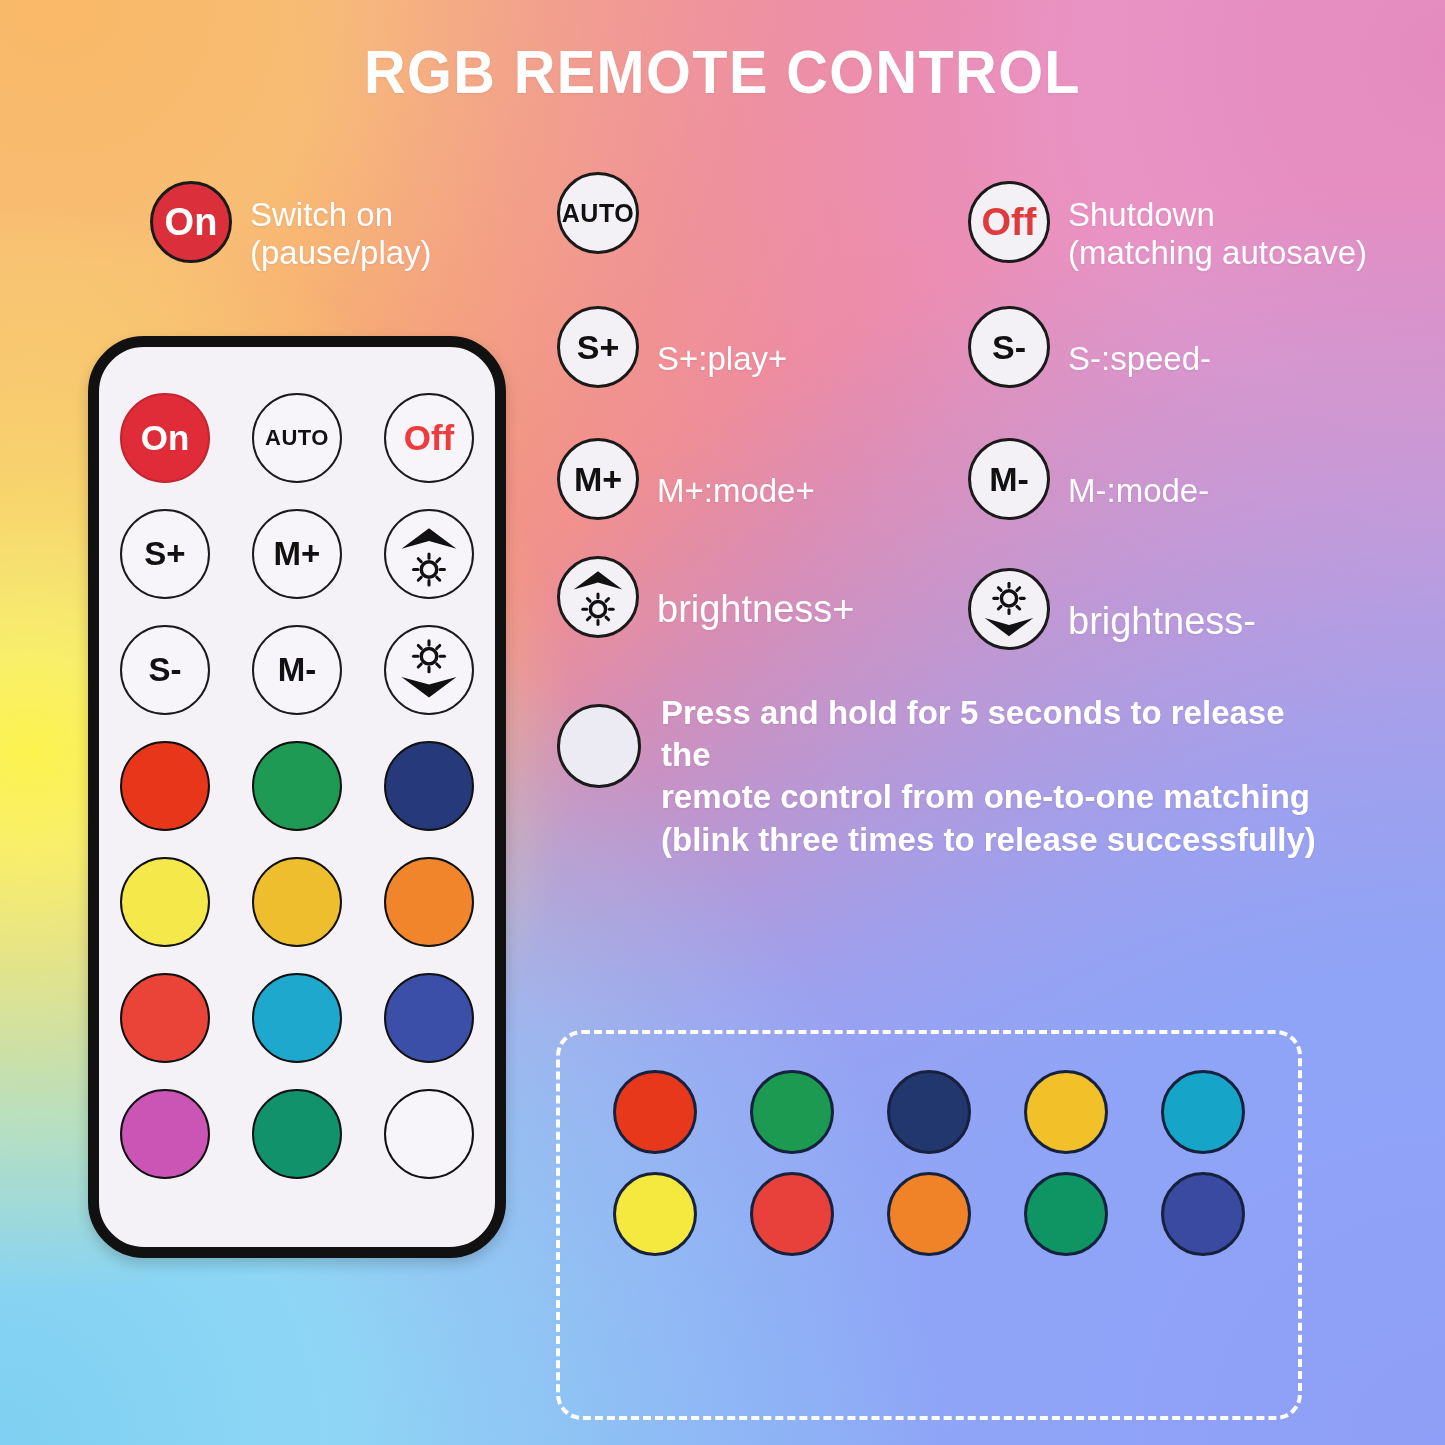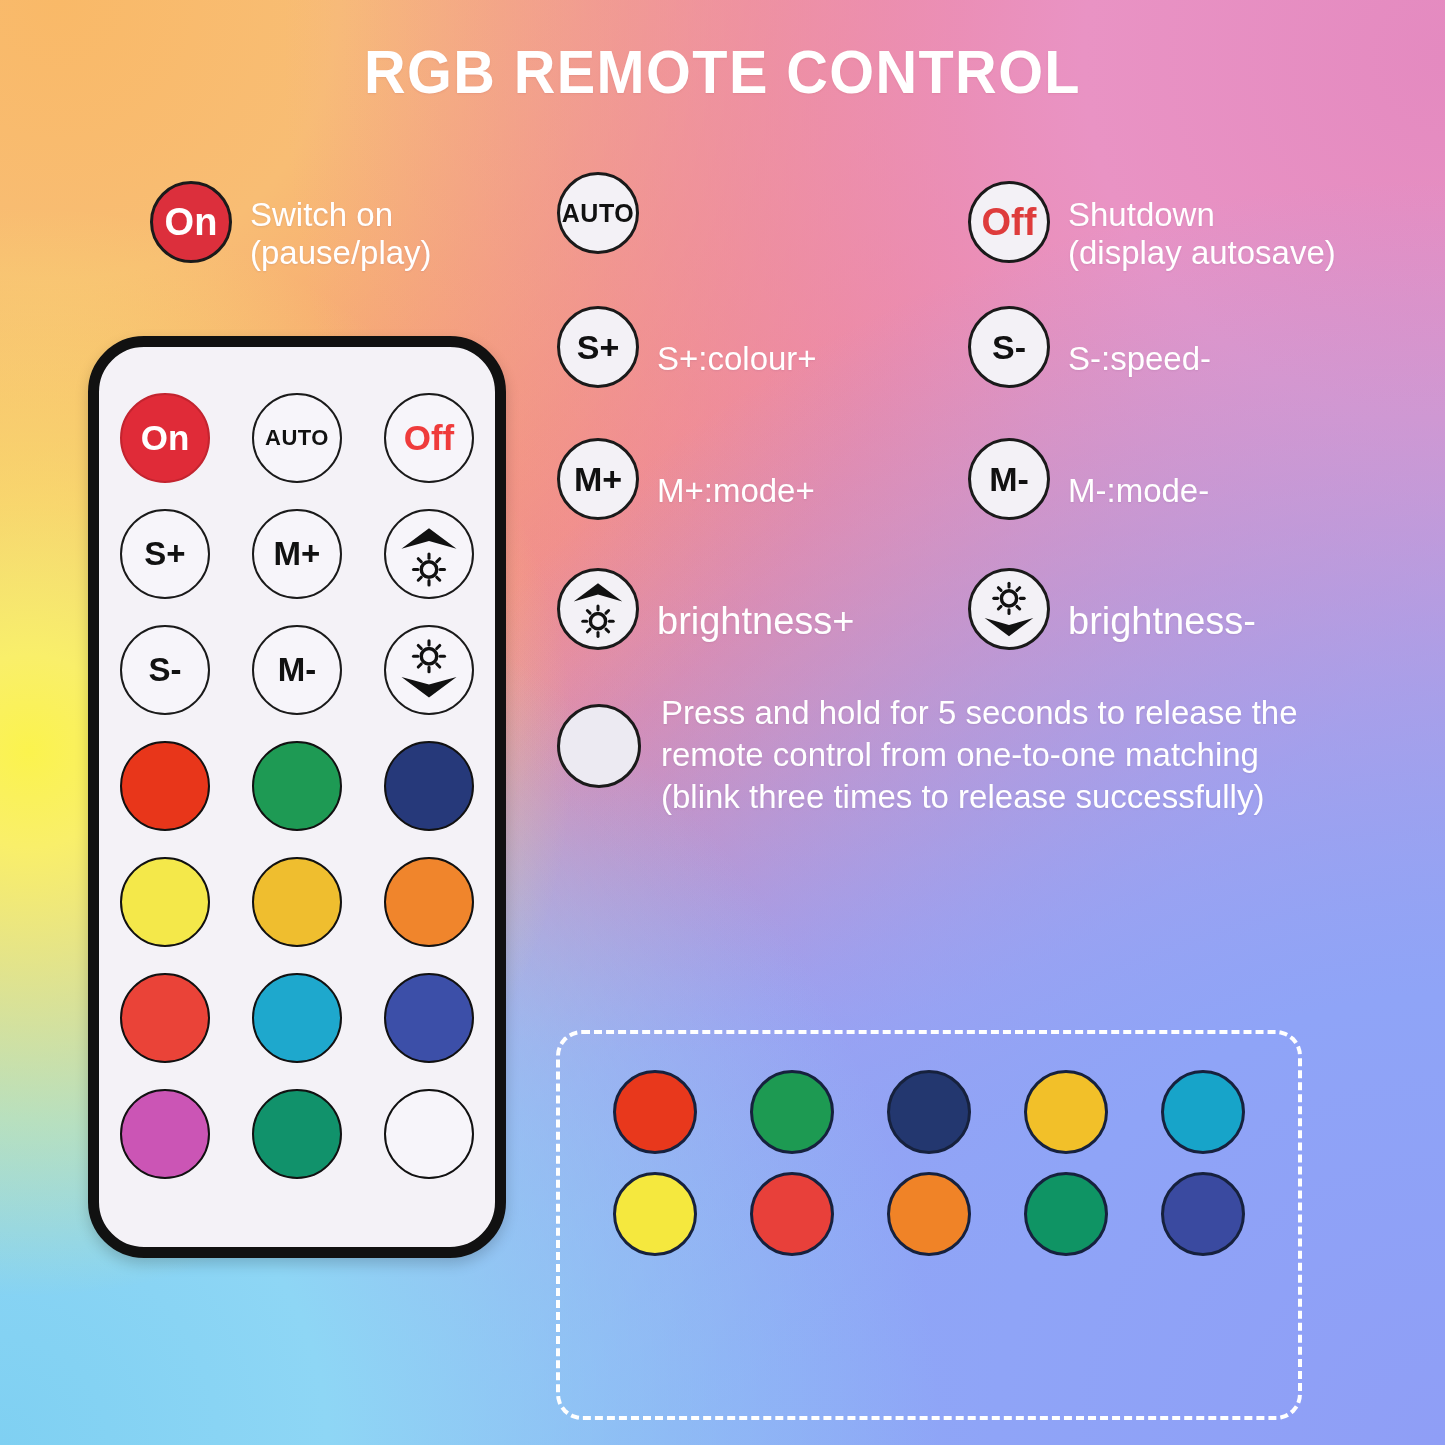--- a/index.html
+++ b/index.html
@@ -71,20 +71,21 @@
   
   .para-row{
     position:absolute;display:flex;align-items:flex-start;gap:20px;
   }
   .para-circ{width:84px;height:84px;margin-top:12px;}
   .para-circ.plain-white{background:#eceaf2;}
   .para-circ.magenta{background:#d1418c;}
   .para-text{
     color:#ffffff;font-size:33px;line-height:1.28;white-space:pre-line;
     text-shadow:0 1px 2px rgba(120,80,120,.14);
+    font-weight:bold;
   }
 
   
   .dashbox{
     position:absolute;
     left:556px;top:1030px;width:746px;height:390px;
     border:4px dashed #ffffff;
     border-radius:26px;
     box-sizing:border-box;
     padding:36px 0 0 0;
@@ -145,29 +146,29 @@
     <div class="leg-text">Switch on
 (pause/play)</div>
   </div>
 
   <div class="legend-row" style="left:557px;top:172px;">
     <div class="circ white leg-circ auto-lbl">AUTO</div>
   </div>
 
   <div class="legend-row" style="left:557px;top:306px;">
     <div class="circ white leg-circ">S+</div>
-    <div class="leg-text">S+:colour+</div>
+    <div class="leg-text">S+:play+</div>
   </div>
 
   <div class="legend-row" style="left:557px;top:438px;">
     <div class="circ white leg-circ">M+</div>
     <div class="leg-text">M+:mode+</div>
   </div>
 
-  <div class="legend-row" style="left:557px;top:568px;">
+  <div class="legend-row" style="left:557px;top:556px;">
     <div class="circ white leg-circ">
       <svg class="sunbox" viewBox="0 0 100 100">
         <path d="M18 40 L50 16 L82 40 L50 31 Z" fill="#111"></path>
         <circle cx="50" cy="66" r="10" fill="none" stroke="#111" stroke-width="4.5"></circle>
         <g stroke="#111" stroke-width="4" stroke-linecap="round">
           <line x1="50" y1="46" x2="50" y2="51"></line>
           <line x1="50" y1="81" x2="50" y2="86"></line>
           <line x1="30" y1="66" x2="35" y2="66"></line>
           <line x1="65" y1="66" x2="70" y2="66"></line>
           <line x1="36" y1="52" x2="39.5" y2="55.5"></line>
@@ -176,21 +177,21 @@
           <line x1="39.5" y1="76.5" x2="36" y2="80"></line>
         </g>
       </svg>
     </div>
     <div class="leg-text big">brightness+</div>
   </div>
 
   <div class="legend-row" style="left:968px;top:172px;">
     <div class="circ white leg-circ off-lbl">Off</div>
     <div class="leg-text">Shutdown
-(display autosave)</div>
+(matching autosave)</div>
   </div>
 
   <div class="legend-row" style="left:968px;top:306px;">
     <div class="circ white leg-circ">S-</div>
     <div class="leg-text">S-:speed-</div>
   </div>
 
   <div class="legend-row" style="left:968px;top:438px;">
     <div class="circ white leg-circ">M-</div>
     <div class="leg-text">M-:mode-</div>

